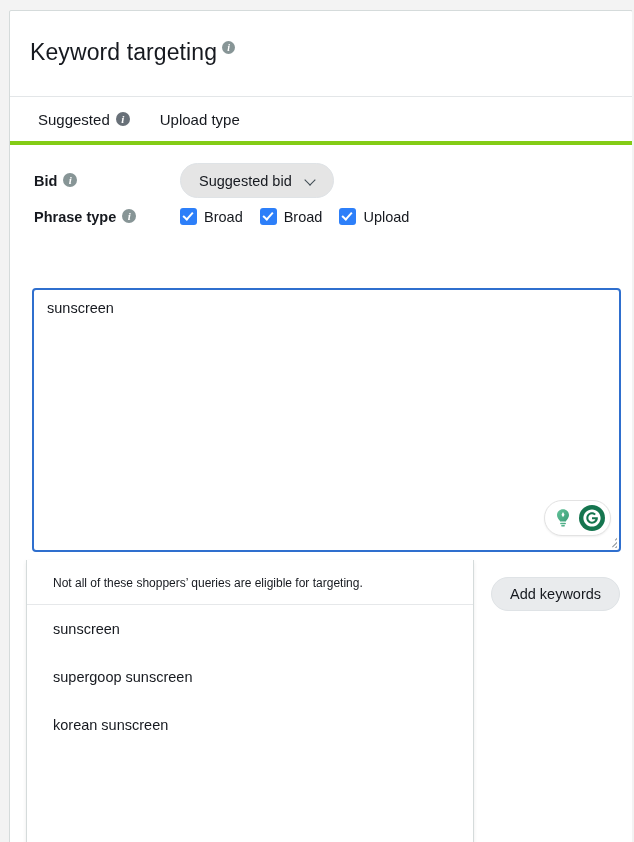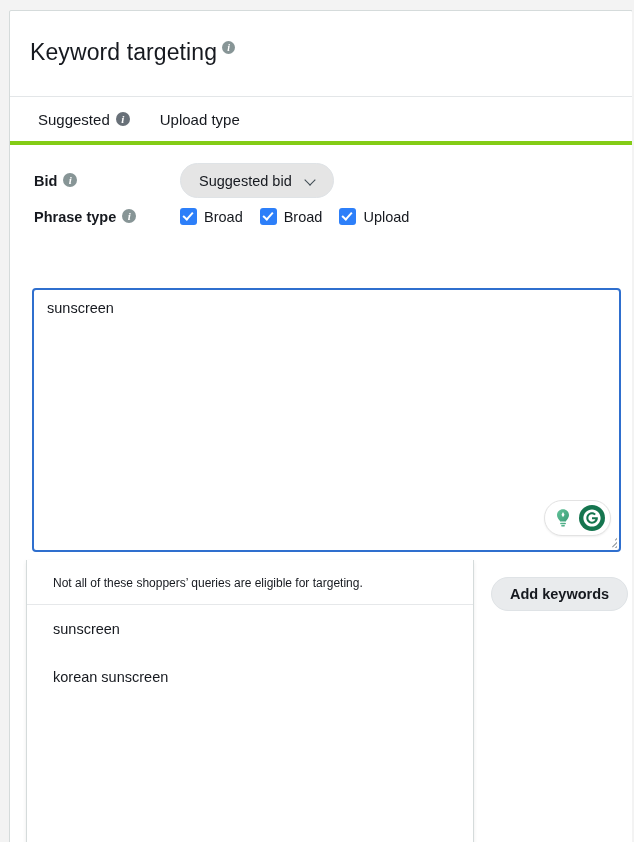--- a/index.html
+++ b/index.html
@@ -299,21 +299,21 @@
   .add-btn {
     position: absolute;
     left: 481px;
     top: 566px;
     background: #e9ebed;
     border: 1px solid #dfe3e6;
     border-radius: 18px;
     height: 34px;
     padding: 0 18px;
     font-size: 14.5px;
-    font-weight: 700;
+    font-weight: 400;
     color: #16191f;
     cursor: pointer;
     font-family: "Liberation Sans", sans-serif;
     display: flex;
     align-items: center;
   }
 
   
   .page-scroll-strip {
     position: absolute;
@@ -407,20 +407,21 @@
     <div class="resize-handle">
       <i></i>
         <i></i>
         <i></i>
     </div>
   </div>
 
   <div class="dropdown">
     <div class="dd-note">Not all of these shoppers’ queries are eligible for targeting.</div>
     <div class="dd-item">sunscreen</div>
+    <div class="dd-item">supergoop sunscreen</div>
     <div class="dd-item">korean sunscreen</div>
   </div>
 
   <button class="add-btn">Add keywords</button>
 
 </div>
 
 <div class="page-scroll-strip"></div>
 
 </body></html>

